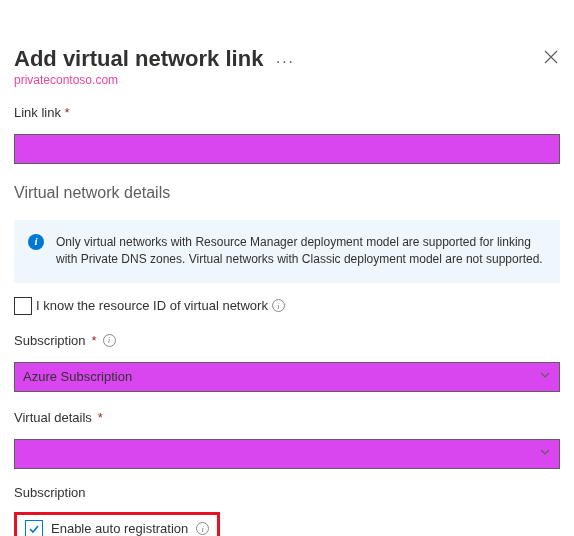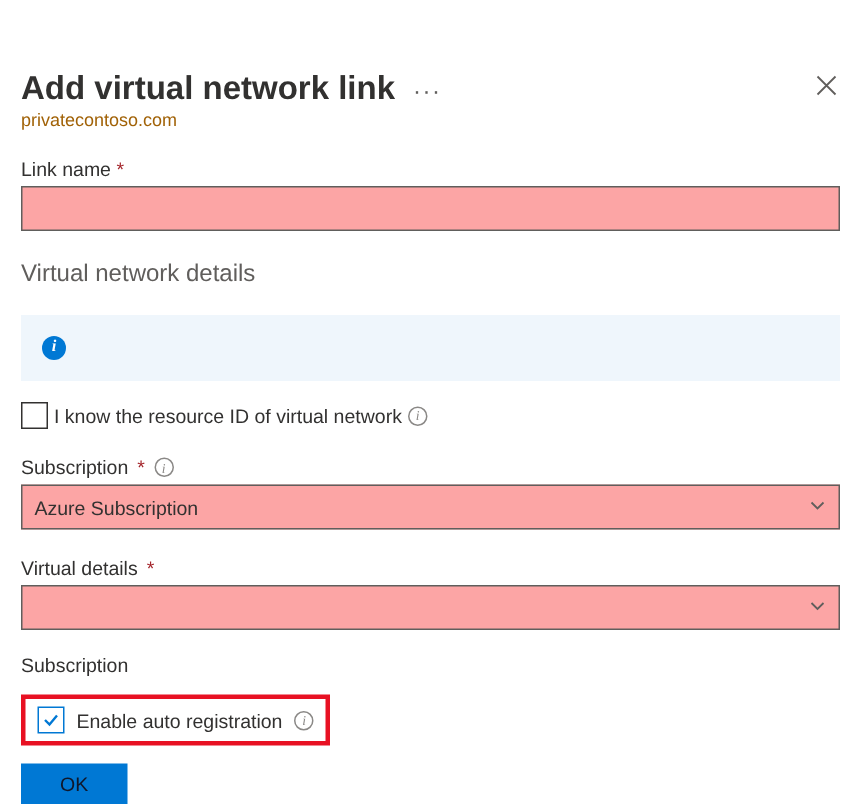--- a/index.html
+++ b/index.html
@@ -16,32 +16,32 @@
       align-items: flex-start;
       justify-content: space-between;
       margin-top: 32px;
     }
     .title-wrap { display: flex; align-items: center; gap: 12px; }
     .title { font-size: 22px; font-weight: 600; color: #323130; }
     .ellipsis { color: #605e5c; font-size: 16px; letter-spacing: 1px; cursor: pointer; line-height: 1; padding-top:6px;}
     .close-btn {
       cursor: pointer; font-size: 16px; color: #605e5c; padding: 4px 2px; line-height:1;
     }
-    .subtitle { font-size: 12px; color: #a16207; margin-top: 1px; }
+    .subtitle { font-size: 12px; color: #ec4899; margin-top: 1px; }
     .section-label { font-size: 13px; color: #323130; margin-top: 18px; }
     .section-heading { font-size: 16px; color: #605e5c; margin-top: 20px; }
     .required { color: #a4262c; }
     .text-input, .select-input {
       width: 100%;
       height: 30px;
       border: 1px solid #605e5c;
       padding: 4px 8px;
       font-size: 13px;
-      margin-top: 4px;
-      background: #fca5a5;
+      margin-top: 14px;
+      background: #d946ef;
     }
     .select-input {
       display: flex;
       align-items: center;
       justify-content: space-between;
       cursor: pointer;
     }
     .chevron { color: #605e5c; }
     .info-banner {
       background: #eff6fc;
@@ -96,28 +96,29 @@
   </div>
   <div class="close-btn">
     <svg width="14" height="14" viewBox="0 0 14 14">
         <path d="M1 1 L13 13 M13 1 L1 13" stroke="#605e5c" stroke-width="1.2" fill="none"></path>
       </svg>
   </div>
 </div>
 <div class="subtitle">privatecontoso.com</div>
 
 <div class="section-label">
-  <span>Link name</span> <span class="required">*</span>
+  <span>Link link</span> <span class="required">*</span>
 </div>
 <input class="text-input" type="text" value="" style="">
 
 <div class="section-heading">Virtual network details</div>
 
 <div class="info-banner">
   <div class="info-icon">i</div>
+  <div>Only virtual networks with Resource Manager deployment model are supported for linking with Private DNS zones. Virtual networks with Classic deployment model are not supported.</div>
 </div>
 
 <div class="checkbox-row">
   <div class="checkbox"></div>
   <span>I know the resource ID of virtual network</span>
   <span class="info-circle">i</span>
 </div>
 
 <div class="field-label-row">
   <span>Subscription</span>

